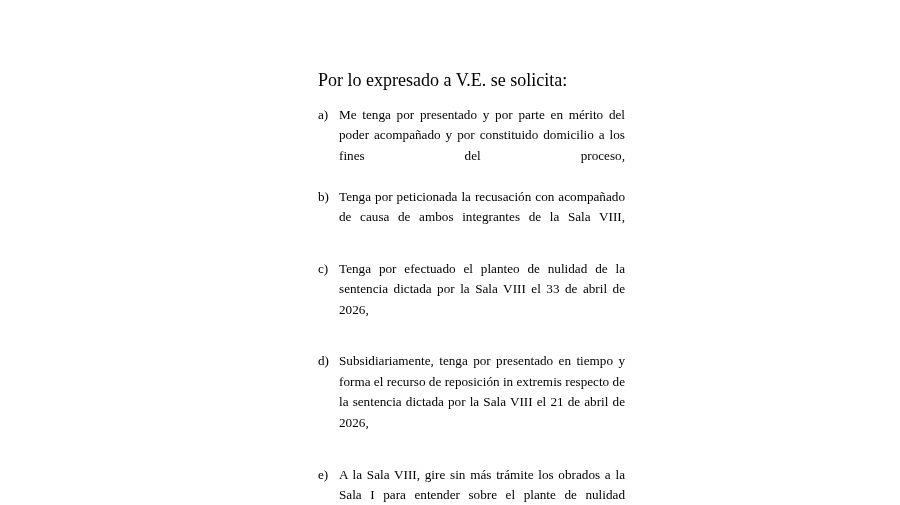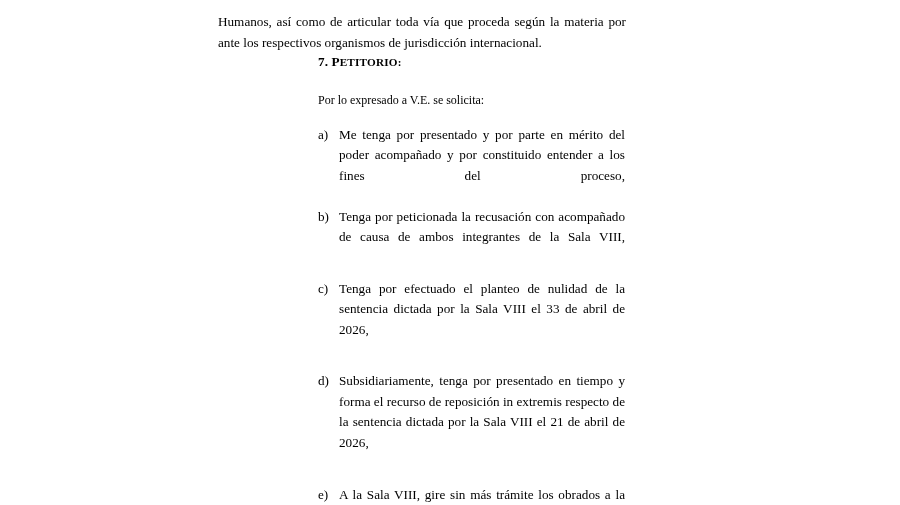--- a/index.html
+++ b/index.html
@@ -53,21 +53,21 @@
     font-weight: bold;
     letter-spacing: 0.1px;
   }
   .section-heading .sc {
     font-size: 11.2px;
     letter-spacing: 0.2px;
   }
 
   .lead-line {
     margin: 18px 0 0 0;
-    font-size: 12px;
+    font-size: 18px;
     line-height: 20px;
   }
 
   
   .petition-list {
     margin: 15px 0 0 0;
     padding: 0;
     list-style: none;
   }
   .petition-item {
@@ -102,35 +102,31 @@
     content: "";
     display: inline-block;
     width: 100%;
   }
 </style>
 </head>
 <body>
 
 <div class="page">
 
-  <div class="intro-block">
-    <p class="intro-para">Humanos, así como de articular toda vía que proceda según la materia por ante los respectivos organismos de jurisdicción internacional.</p>
-  </div>
 
   <div class="body-block">
 
-    <p class="section-heading"><span>7.</span><span>&nbsp;</span><span>P</span><span class="sc">ETITORIO:</span></p>
 
     <p class="lead-line">Por lo expresado a V.E. se solicita:</p>
 
     <ul class="petition-list">
 
       <li class="petition-item tight">
         <span class="marker">a)</span>
-        <span class="item-text">Me tenga por presentado y por parte en mérito del poder acompañado y por constituido  entender a los fines del proceso,</span>
+        <span class="item-text">Me tenga por presentado y por parte en mérito del poder acompañado y por constituido  domicilio a los fines del proceso,</span>
       </li>
 
       <li class="petition-item">
         <span class="marker">b)</span>
         <span class="item-text">Tenga por peticionada la recusación con acompañado de causa de ambos integrantes de la Sala VIII,</span>
       </li>
 
       <li class="petition-item">
         <span class="marker">c)</span>
         <span class="item-text">Tenga por efectuado el planteo de nulidad de la sentencia dictada por la Sala VIII el 33 de abril de 2026,</span>

